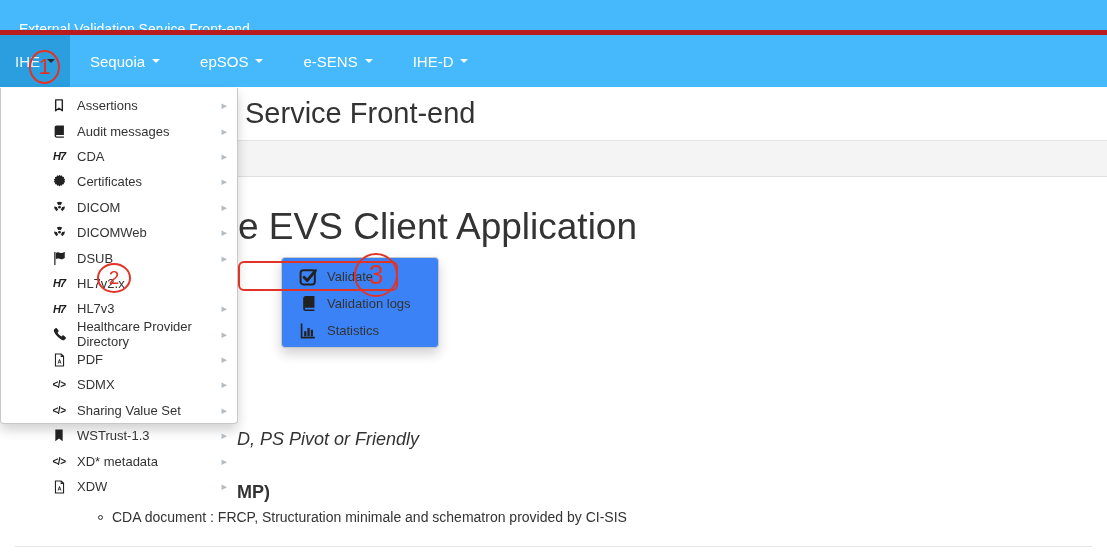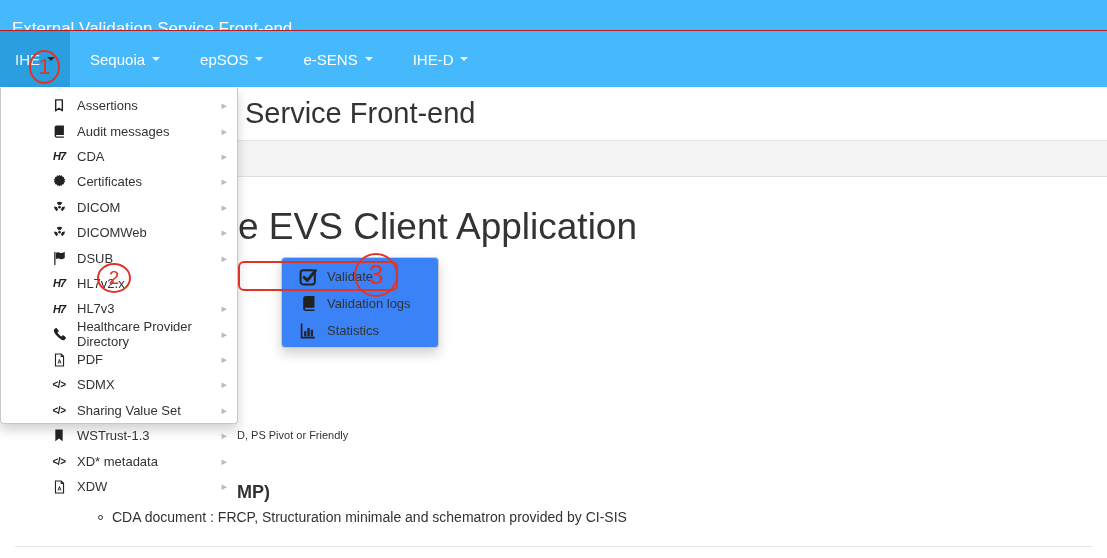--- a/index.html
+++ b/index.html
@@ -3,43 +3,43 @@
 <meta charset="utf-8">
 <style>
   * { margin:0; padding:0; box-sizing:border-box; }
   html,body { width:1107px; height:558px; background:#fff; overflow:hidden;
               font-family:"Liberation Sans", sans-serif; }
   .stage { position:relative; width:1107px; height:558px; }
 
   
   .topbar { position:absolute; left:0; top:0; width:1107px; height:30px;
             background:#45b9fb; display:flex; align-items:center; }
-  .topbar .title { color:#fff; font-size:17px; padding-left:12px;margin-top:28px; }
+  .topbar .title { color:#fff; font-size:14px; padding-left:19px;margin-top:28px; }
 
   
   .navbar { position:absolute; left:0; top:30px; width:1107px; height:57px;
-            background:#45b9fb; border-top:1px solid #b91c1c; }
+            background:#45b9fb; border-top:5px solid #b91c1c; }
   .navbar ul { list-style:none; display:flex; height:100%; }
   .nav-item { height:100%; display:flex; align-items:center; padding:0 20px;
               color:#fff; font-size:15px; cursor:pointer; white-space:nowrap; }
   .nav-item.first { padding:0 15px; }
   .nav-item.active { background:#2b9edf; color:#eef6fb; }
   .caret { display:inline-block; width:0; height:0; margin-left:7px;
            border-left:4px solid transparent; border-right:4px solid transparent;
            border-top:4px solid rgba(255,255,255,.95); }
   .nav-item.active .caret { border-top-color:#2b2b2b; }
 
   
   .frag { position:absolute; color:#333; white-space:nowrap; }
   .h1frag { left:245px; top:97px; font-size:29px; }
   .grayband { position:absolute; left:0; top:140px; width:1107px; height:37px;
               background:#f4f4f4; border-top:1px solid #e4e4e4; border-bottom:1px solid #e0e0e0; }
   .h2frag { left:238px; top:206px; font-size:37px; }
   .gazfrag { left:394px; top:258px; font-size:14px; }
-  .line1frag { left:237px; top:429px; font-size:11px; }
+  .line1frag { left:237px; top:429px; font-size:18px;font-style:italic; }
   .line2frag { left:237px; top:482px; font-size:18px; font-weight:bold; }
   .bullet-line { position:absolute; left:98px; top:501px; font-size:14px; color:#333;
                  display:flex; align-items:center; white-space:nowrap;margin-top:8px; }
   .bullet-dot { width:5px; height:5px; border:1px solid #333; border-radius:50%;
                 margin-right:9px; flex:none; }
   .bottom-hr { position:absolute; left:15px; top:546px; width:1077px; height:0;
                border-top:1px solid #e5e5e5; }
 
   
   .dropdown { position:absolute; left:0; top:88px; width:238px; height:336px;

